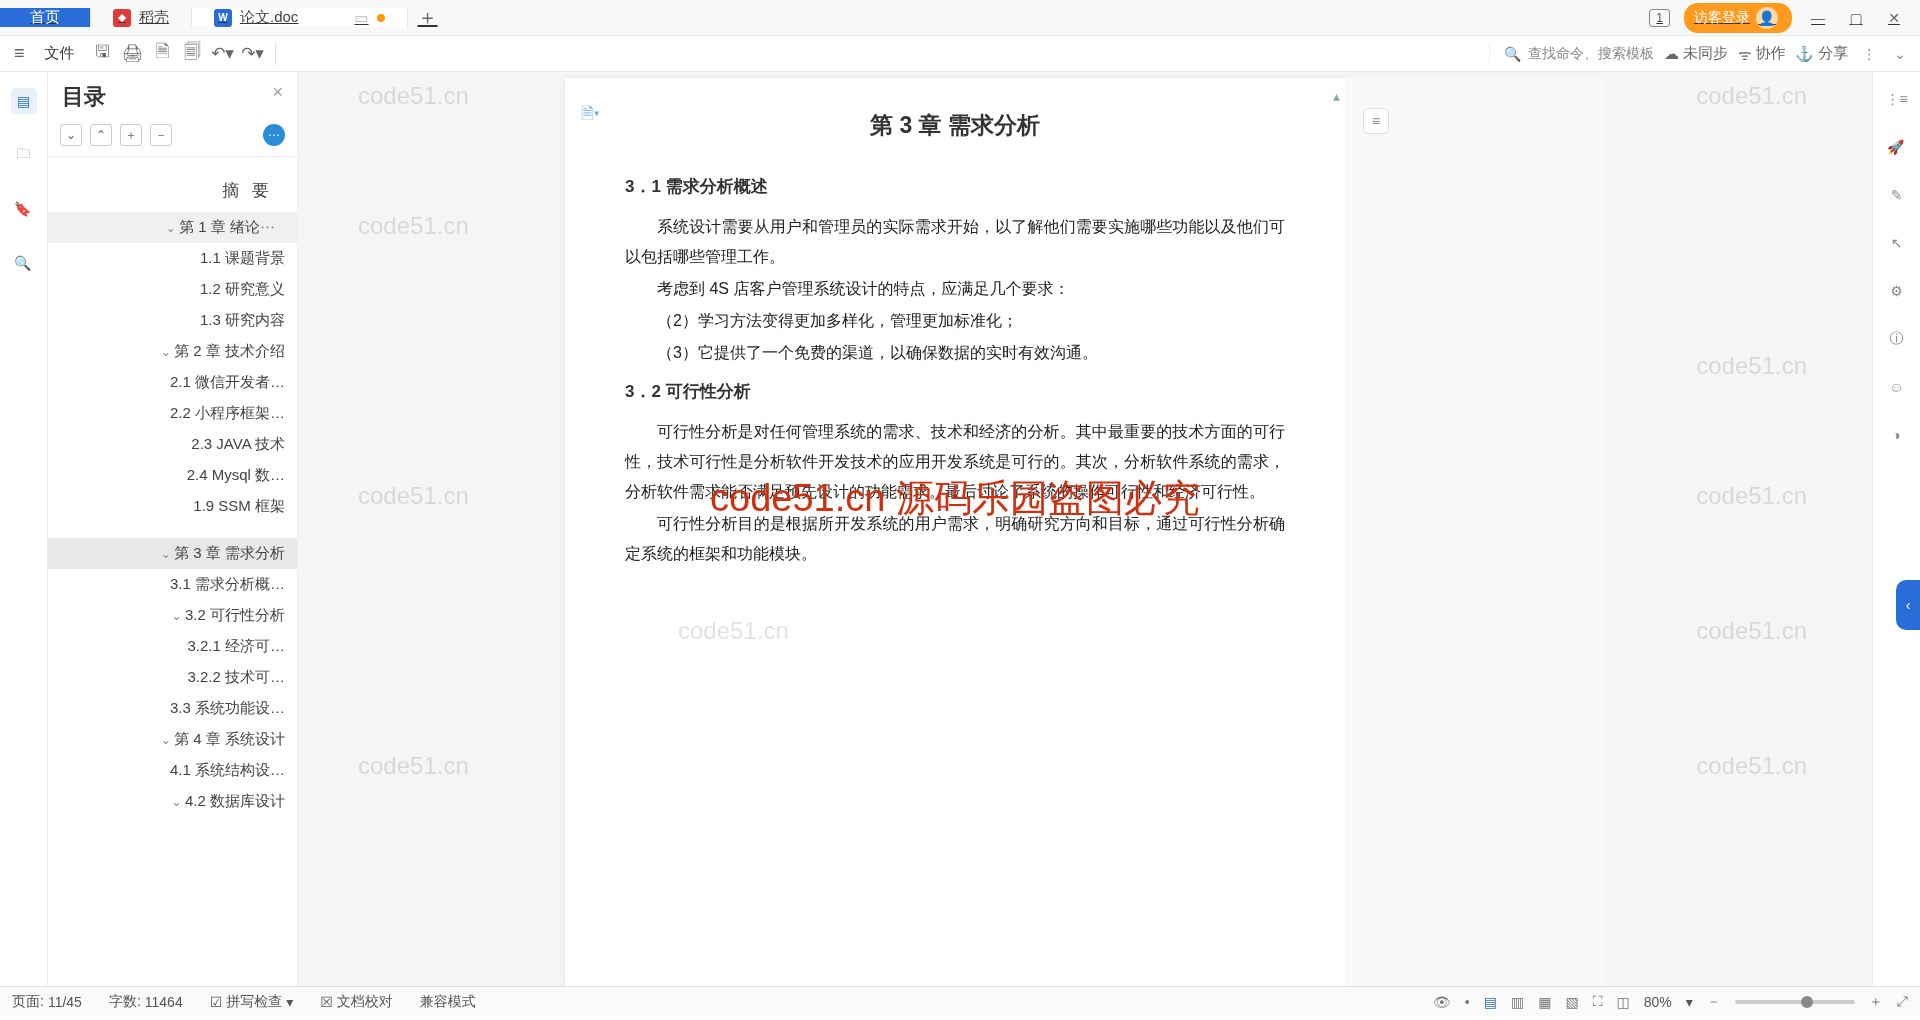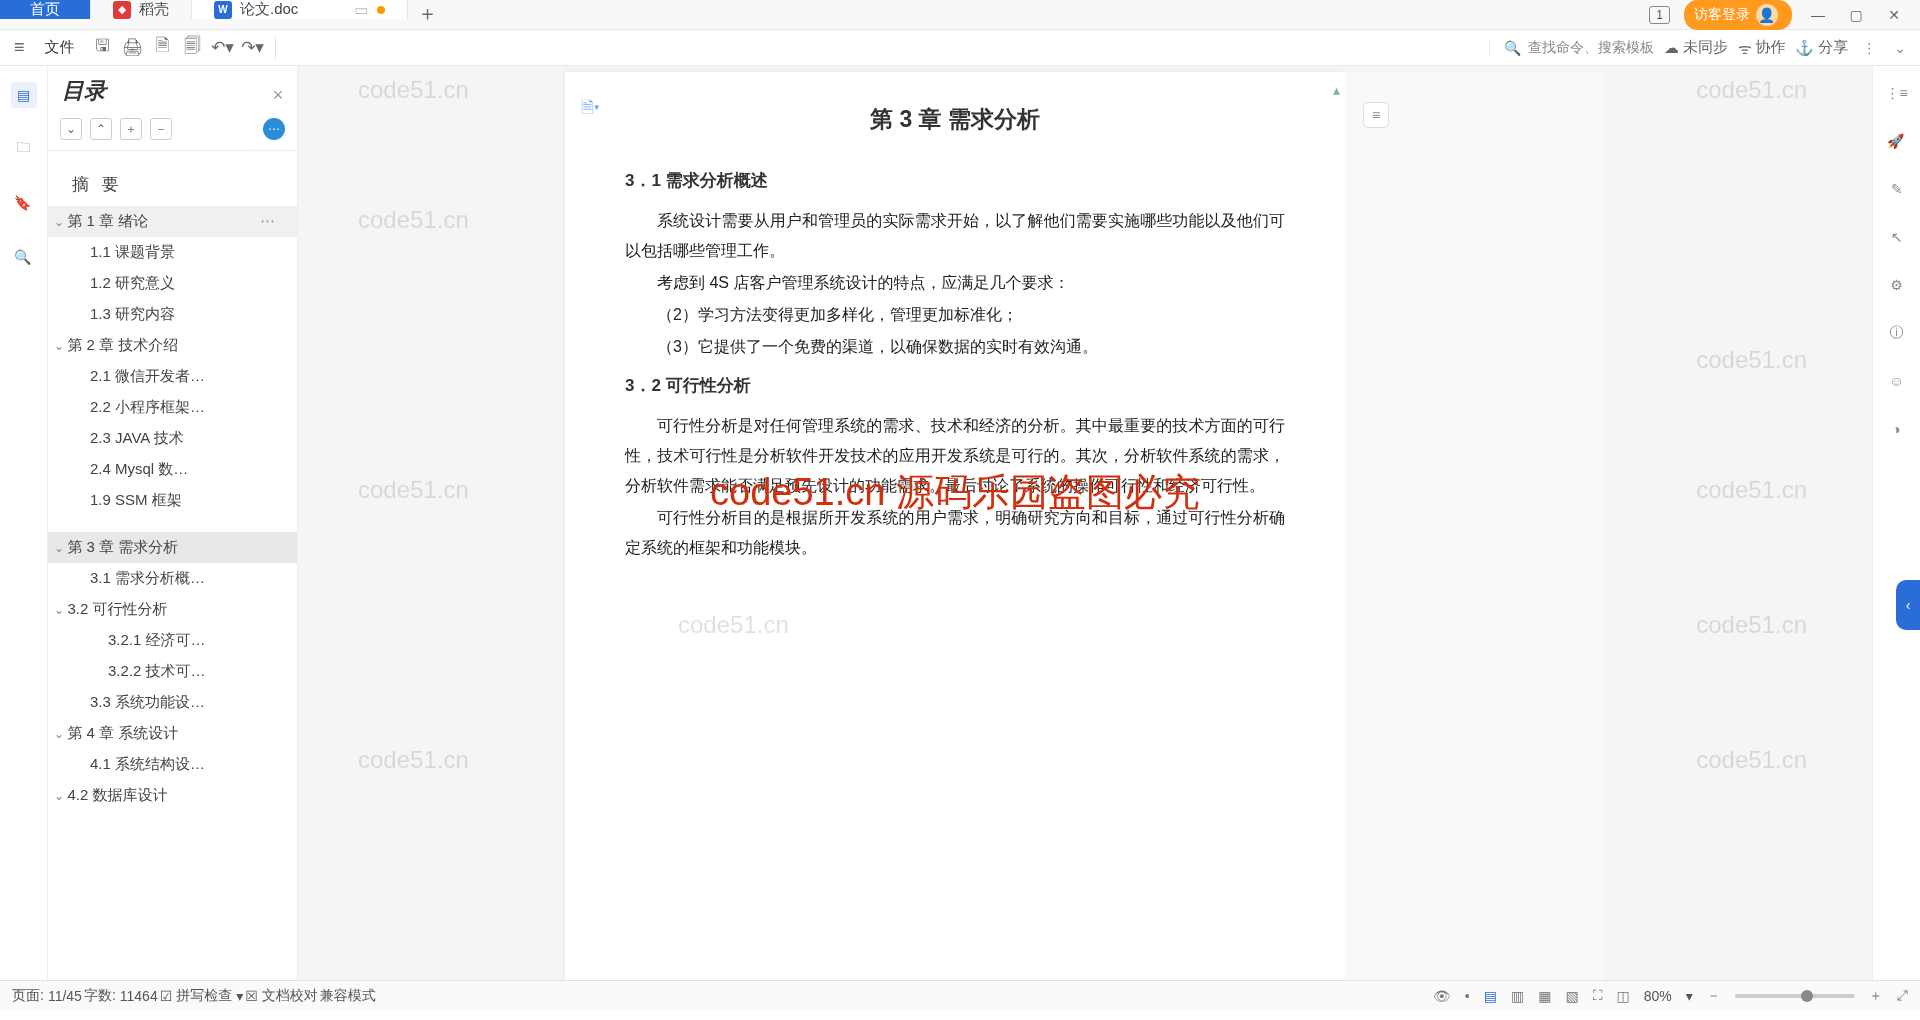--- a/index.html
+++ b/index.html
@@ -1,19 +1,19 @@
 <!DOCTYPE html>
 <html><head>
 <meta charset="utf-8">
 <style>
 * { margin:0; padding:0; box-sizing:border-box; font-family:"Microsoft YaHei","Segoe UI",Arial,sans-serif; }
 body { width:1920px; height:1020px; background:#fff; overflow:hidden; position:relative; font-size:14px; color:#333; }
 
 
-.tabs-bar { height:30px; display:flex; align-items:flex-start; background:#f8f8f8; border-bottom:1px solid #e8e8e8; }
+.tabs-bar { height:36px; display:flex; align-items:center; background:#f8f8f8; border-bottom:1px solid #e8e8e8;text-decoration:underline; }
 .tab { display:flex; align-items:center; padding:0 22px; gap:8px; border-right:1px solid #e8e8e8; cursor:pointer; font-size:15px; color:#444; }
 .tab.home { background:#2b6dd8; color:#fff; padding:0 30px; }
 .tab.active { background:#fff; }
 .tab .dot { width:8px; height:8px; border-radius:50%; background:#ff9a00; }
 .tab-add { width:40px; display:flex; align-items:center; justify-content:center; color:#666; font-size:20px; cursor:pointer; }
 .tabs-right { margin-left:auto; display:flex; align-items:center; gap:14px; padding-right:14px; }
 .win-badge { border:1px solid #888; border-radius:3px; padding:1px 6px; font-size:12px; color:#555; }
 .login-btn { background:#ff9a1e; color:#fff; border-radius:14px; padding:4px 14px 4px 10px; display:flex; align-items:center; gap:6px; font-size:14px; }
 .login-avatar { width:22px; height:22px; border-radius:50%; background:#ffd9a8; display:flex; align-items:center; justify-content:center; font-size:14px; }
 .win-btn { width:24px; height:24px; display:flex; align-items:center; justify-content:center; color:#666; cursor:pointer; }
@@ -38,28 +38,28 @@
 
 .main { display:flex; height:calc(100% - 40px - 36px - 30px); }
 
 
 .rail { width:48px; border-right:1px solid #eee; display:flex; flex-direction:column; align-items:center; gap:28px; padding-top:16px; }
 .rail-ic { width:26px; height:26px; display:flex; align-items:center; justify-content:center; color:#888; cursor:pointer; }
 .rail-ic.on { background:#eaf0fa; color:#2b6dd8; border-radius:4px; }
 
 
 .toc { width:250px; border-right:1px solid #eee; display:flex; flex-direction:column; }
-.toc-head { display:flex; align-items:flex-end; padding:10px 14px 4px;font-style:italic; }
+.toc-head { display:flex; align-items:flex-start; padding:10px 14px 4px; }
 .toc-title { font-size:22px; font-weight:600; }
 .toc-close { margin-left:auto; color:#999; font-size:18px; cursor:pointer; }
 .toc-tools { display:flex; align-items:center; gap:8px; padding:8px 12px 10px; border-bottom:1px solid #eee; }
 .toc-tool { width:22px; height:22px; border:1px solid #ccc; border-radius:3px; display:flex; align-items:center; justify-content:center; font-size:12px; color:#666; cursor:pointer; }
 .toc-bubble { margin-left:auto; width:22px; height:22px; border-radius:50%; background:#2b8cd8; display:flex; align-items:center; justify-content:center; color:#fff; font-size:12px; }
 .toc-list { flex:1; overflow:auto; padding:6px 0; }
-.toc-item { padding:6px 12px; font-size:15px; color:#444; cursor:pointer; white-space:nowrap; overflow:hidden; text-overflow:ellipsis; }
+.toc-item { padding:6px 12px; font-size:15px; color:#444; cursor:pointer; white-space:nowrap; overflow:hidden; text-overflow:ellipsis;text-align:right; }
 .toc-item.big { font-size:17px; letter-spacing:4px; padding:16px 24px 10px; }
 .toc-item.hov { background:#f0f0f0; }
 .toc-item.sel { background:#e8e8e8; }
 .lv1 { padding-left:6px; }
 .lv1::before { content:"⌄ "; color:#888; font-size:12px; }
 .lv2 { padding-left:42px; }
 .lv3 { padding-left:60px; }
 .dots { float:right; margin-right:10px; color:#888; }
 
 
@@ -74,21 +74,21 @@
 .page h3 { font-size:17px; font-weight:600; margin:12px 0 14px; }
 .page p { font-size:16px; line-height:30px; text-indent:2em; text-align:justify; color:#222; margin-bottom:2px; }
 .page-icon { position:absolute; left:16px; top:24px; color:#6ba6e8; font-size:16px; }
 .scroll-knob { position:absolute; right:2px; top:10px; width:10px; height:10px; color:#8aa; }
 .wm-red { position:absolute; left:50%; top:395px; transform:translateX(-50%); color:#d12f0e; font-size:38px; font-weight:400; white-space:nowrap; pointer-events:none; }
 .wm { position:absolute; color:rgba(0,0,0,.12); font-size:24px; font-family:Arial; pointer-events:none; }
 .side-col { width:260px; background:#f9f9f9; margin-top:6px; height:100%; position:relative; }
 .side-col .collapse-ic { position:absolute; top:30px; left:18px; width:26px; height:26px; border:1px solid #ddd; border-radius:5px; display:flex; align-items:center; justify-content:center; color:#888; cursor:pointer; background:#fff; }
 
 
-.status { height:30px; border-top:1px solid #e0e0e0; display:flex; align-items:center; padding:0 12px; font-size:14px; color:#555; gap:2px; background:#fafafa; }
+.status { height:30px; border-top:1px solid #e0e0e0; display:flex; align-items:center; padding:0 12px; font-size:14px; color:#555; gap:27px; background:#fafafa; }
 .st-item { display:flex; align-items:center; gap:4px; }
 .st-right { margin-left:auto; display:flex; align-items:center; gap:14px; }
 .st-ic { color:#777; cursor:pointer; }
 .st-ic.on { color:#2b6dd8; }
 .zoom-slider { width:120px; height:4px; background:#ccc; border-radius:2px; position:relative; }
 .zoom-knob { position:absolute; left:55%; top:-4px; width:12px; height:12px; border-radius:50%; background:#888; }
 </style>
 </head>
 <body>
 

